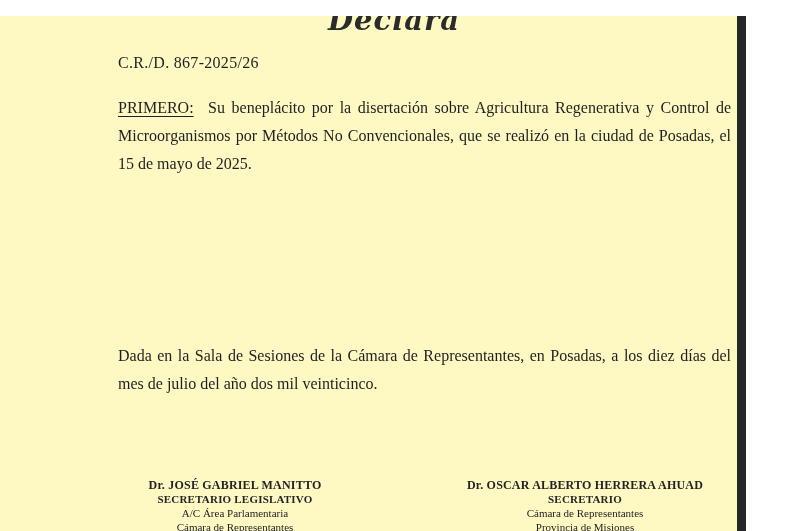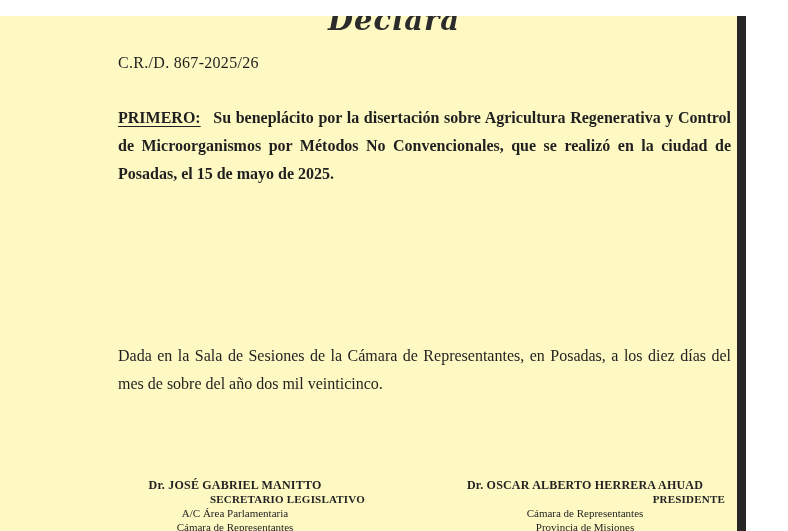--- a/index.html
+++ b/index.html
@@ -43,65 +43,65 @@
     letter-spacing: 0.3px;
   }
   .para {
     position: absolute;
     left: 118px;
     width: 613px;
     font-size: 16px;
     line-height: 28px;
     text-align: justify;
   }
-  .para-1 { top: 88px; font-weight: bold; }
+  .para-1 { top: 78px; }
   .para-2 { top: 200px; }
   .para-closing { top: 326px; }
   .para-label {
     text-decoration: underline;
     text-underline-offset: 3px;
   }
   .para-1 .para-label { margin-right: 8px; }
   .sig-block {
     position: absolute;
     top: 462px;
     text-align: center;
     font-size: 11px;
     line-height: 14px;
     color: #232323;
   }
   .sig-left  { left: 105px; width: 260px; }
   .sig-right { left: 445px; width: 280px; }
   .sig-name  { font-weight: 700; font-size: 12px; letter-spacing: 0.2px; }
-  .sig-title { font-weight: 700; letter-spacing: 0.2px; text-align: right; }
+  .sig-title { font-weight: 700; letter-spacing: 0.2px; }
 </style>
 </head>
 <body>
 
 <div class="page">
 
   <div class="script-heading">Declara</div>
 
   <div class="reference">C.R./D. 867-2025/26</div>
 
   <p class="para para-1"><span class="para-label">PRIMERO:</span> <span>Su beneplácito por la disertación sobre Agricultura Regenerativa y Control de Microorganismos por Métodos No Convencionales, que se realizó en la ciudad de Posadas, el 15 de mayo de 2025.</span></p>
 
 
-  <p class="para para-closing">Dada en la Sala de Sesiones de la Cámara de Representantes, en Posadas, a los diez días del mes de sobre del año dos mil veinticinco.</p>
+  <p class="para para-closing">Dada en la Sala de Sesiones de la Cámara de Representantes, en Posadas, a los diez días del mes de julio del año dos mil veinticinco.</p>
 
   <div class="sig-block sig-left">
     <div class="sig-name">Dr. JOSÉ GABRIEL MANITTO</div>
     <div class="sig-title">SECRETARIO LEGISLATIVO</div>
     <div>A/C Área Parlamentaria</div>
     <div>Cámara de Representantes</div>
     <div>Provincia de Misiones</div>
   </div>
 
   <div class="sig-block sig-right">
     <div class="sig-name">Dr. OSCAR ALBERTO HERRERA AHUAD</div>
-    <div class="sig-title">PRESIDENTE</div>
+    <div class="sig-title">SECRETARIO</div>
     <div>Cámara de Representantes</div>
     <div>Provincia de Misiones</div>
   </div>
 
   <div class="right-bar"></div>
 
 </div>
 
 </body></html>

